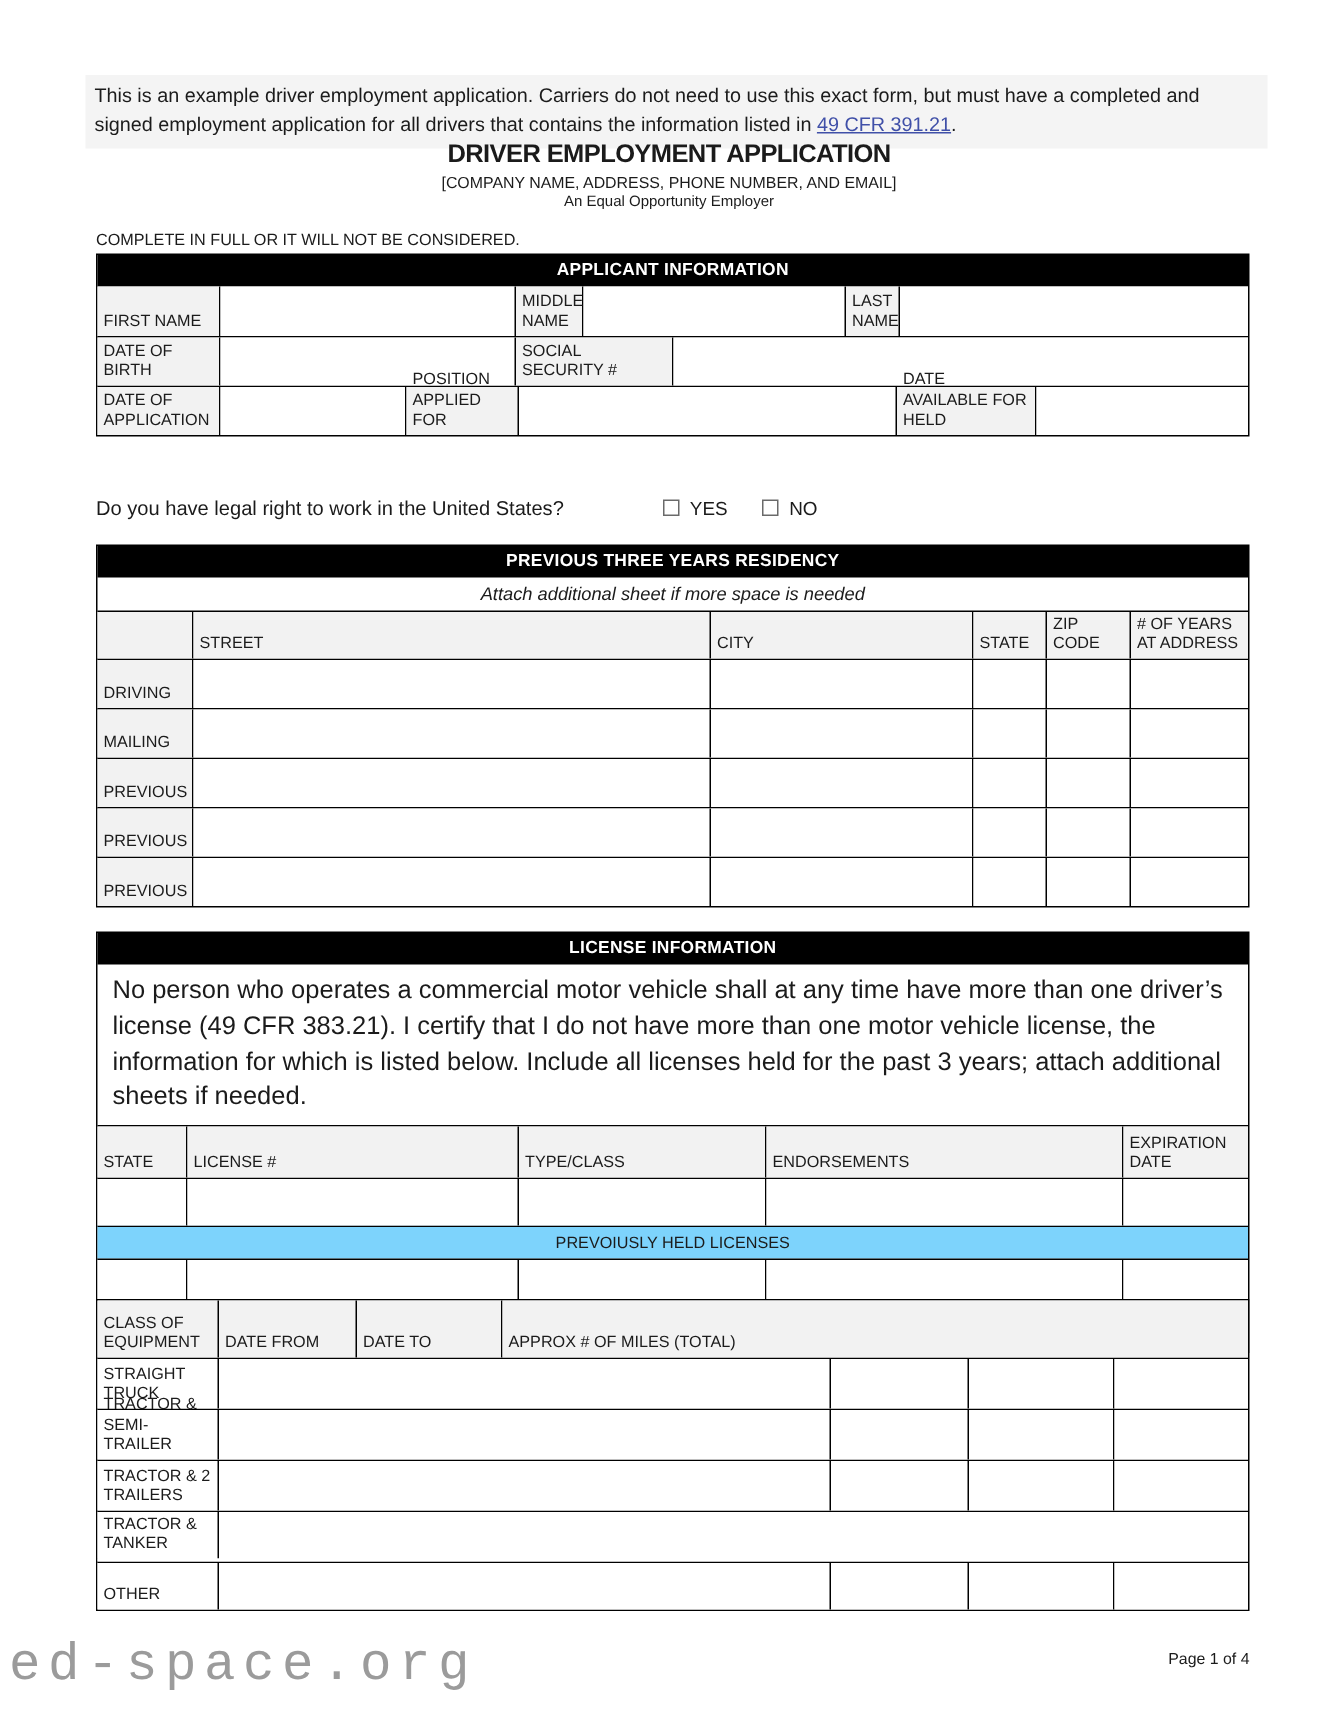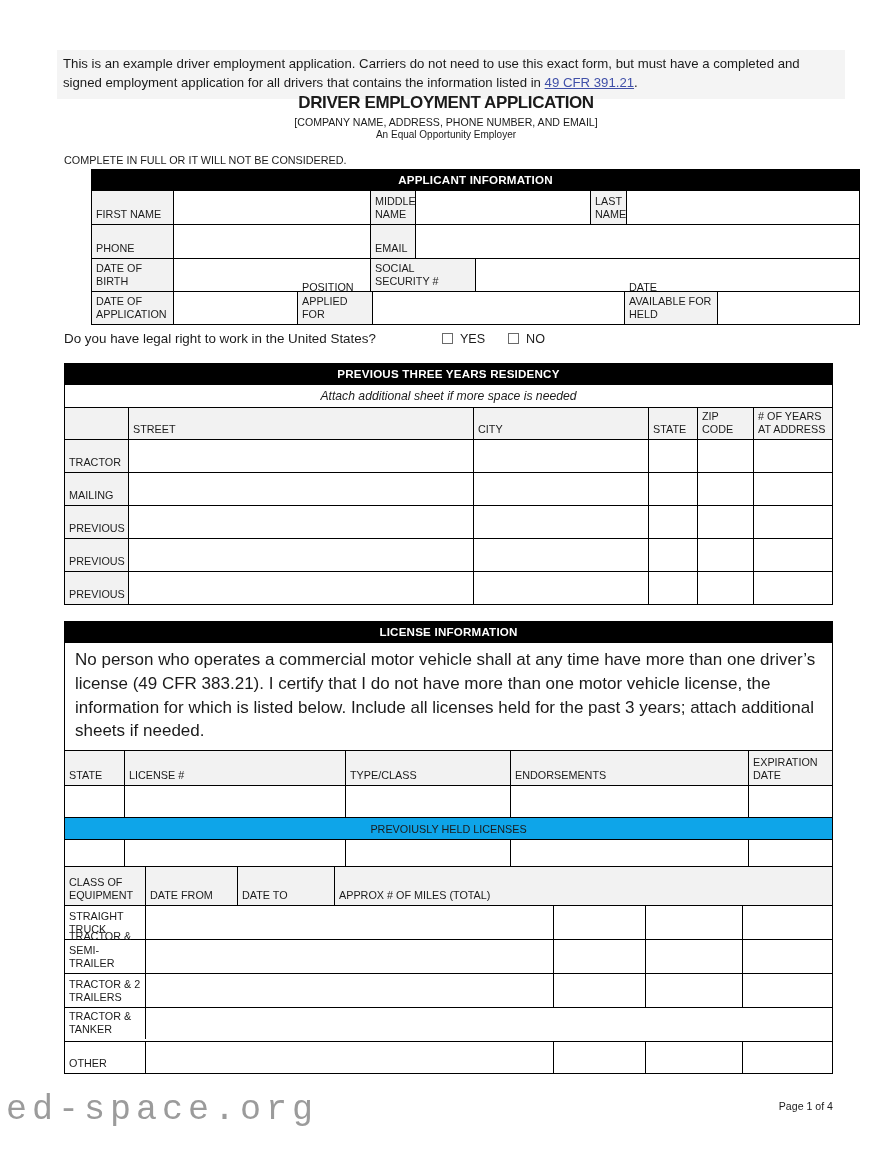--- a/index.html
+++ b/index.html
@@ -29,21 +29,21 @@
   .c { border-right:1.6px solid #000; }
   .c:last-child { border-right:none; }
   .lb { background:#f2f2f2; display:flex; align-items:flex-end;
     padding:2px 4px 3px 4px; font-size:10.8px; line-height:1.22; }
   .lb.white { background:#fff; }
   .in { background:#fff; }
   .gr { flex:1; }
   .noteline { text-align:center; font-style:italic; font-size:12.2px;
     height:23px; line-height:23px; }
   .para { padding:5px 10px 7px 10px; font-size:17px; line-height:1.4; }
-  .grayband { background:#0ea5e9; text-align:center; font-size:10.8px;
+  .grayband { background:#7dd3fc; text-align:center; font-size:10.8px;
     height:22px; line-height:22px; }
 
   .legal-row { position:absolute; left:64px; top:331px; width:769px;
     display:flex; align-items:center; font-size:13.4px; }
   .cb { display:inline-block; width:11px; height:11px;
     border:1.4px solid #6a6a6a; background:#fff; margin:0 7px 0 0; cursor:pointer; }
   .cb-label { font-size:12.6px; }
 
   .footer-watermark { position:absolute; left:6px; top:1090px;
     font-family:Liberation Mono, monospace; font-size:35px;
@@ -56,34 +56,28 @@
 
 <div class="intro">
   <span>This is an example driver employment application. Carriers do not need to use this exact form, but must have a completed and signed employment application for all drivers that contains the information listed in </span><a>49 CFR 391.21</a><span>.</span>
 </div>
 
 <div class="title">DRIVER EMPLOYMENT APPLICATION</div>
 <div class="subtitle">[COMPANY NAME, ADDRESS, PHONE NUMBER, AND EMAIL]</div>
 <div class="subtitle2">An Equal Opportunity Employer</div>
 <div class="complete-note">COMPLETE IN FULL OR IT WILL NOT BE CONSIDERED.</div>
 
-<div class="tbl" style="top:169px;margin-left:27px;">
+<div class="tbl" style="top:169px;">
   <div class="bar">APPLICANT INFORMATION</div>
   <div class="row" style="height:34px;">
     <div class="c lb" style="width:82px;">FIRST NAME</div>
     <div class="c in" style="width:197px;"></div>
     <div class="c lb" style="width:45px;">MIDDLE NAME</div>
     <div class="c in" style="width:175px;"></div>
     <div class="c lb" style="width:36px;">LAST NAME</div>
-    <div class="c in gr"></div>
-  </div>
-  <div class="row" style="height:34px;">
-    <div class="c lb" style="width:82px;">PHONE</div>
-    <div class="c in" style="width:197px;"></div>
-    <div class="c lb" style="width:45px;">EMAIL</div>
     <div class="c in gr"></div>
   </div>
   <div class="row" style="height:33px;">
     <div class="c lb" style="width:82px;">DATE OF BIRTH</div>
     <div class="c in" style="width:197px;"></div>
     <div class="c lb" style="width:105px;">SOCIAL SECURITY #</div>
     <div class="c in gr"></div>
   </div>
   <div class="row" style="height:33px;">
     <div class="c lb" style="width:82px;">DATE OF APPLICATION</div>
@@ -108,21 +102,21 @@
   <div class="noteline">Attach additional sheet if more space is needed</div>
   <div class="row" style="height:32px;">
     <div class="c lb" style="width:64px;"></div>
     <div class="c lb" style="width:345px;">STREET</div>
     <div class="c lb" style="width:175px;">CITY</div>
     <div class="c lb" style="width:49px;">STATE</div>
     <div class="c lb" style="width:56px;">ZIP CODE</div>
     <div class="c lb gr"># OF YEARS AT ADDRESS</div>
   </div>
   <div class="row" style="height:33px;">
-    <div class="c lb" style="width:64px;">TRACTOR</div>
+    <div class="c lb" style="width:64px;">DRIVING</div>
     <div class="c in" style="width:345px;"></div>
     <div class="c in" style="width:175px;"></div>
     <div class="c in" style="width:49px;"></div>
     <div class="c in" style="width:56px;"></div>
     <div class="c in gr"></div>
   </div>
   <div class="row" style="height:33px;">
     <div class="c lb" style="width:64px;">MAILING</div>
     <div class="c in" style="width:345px;"></div>
     <div class="c in" style="width:175px;"></div>

